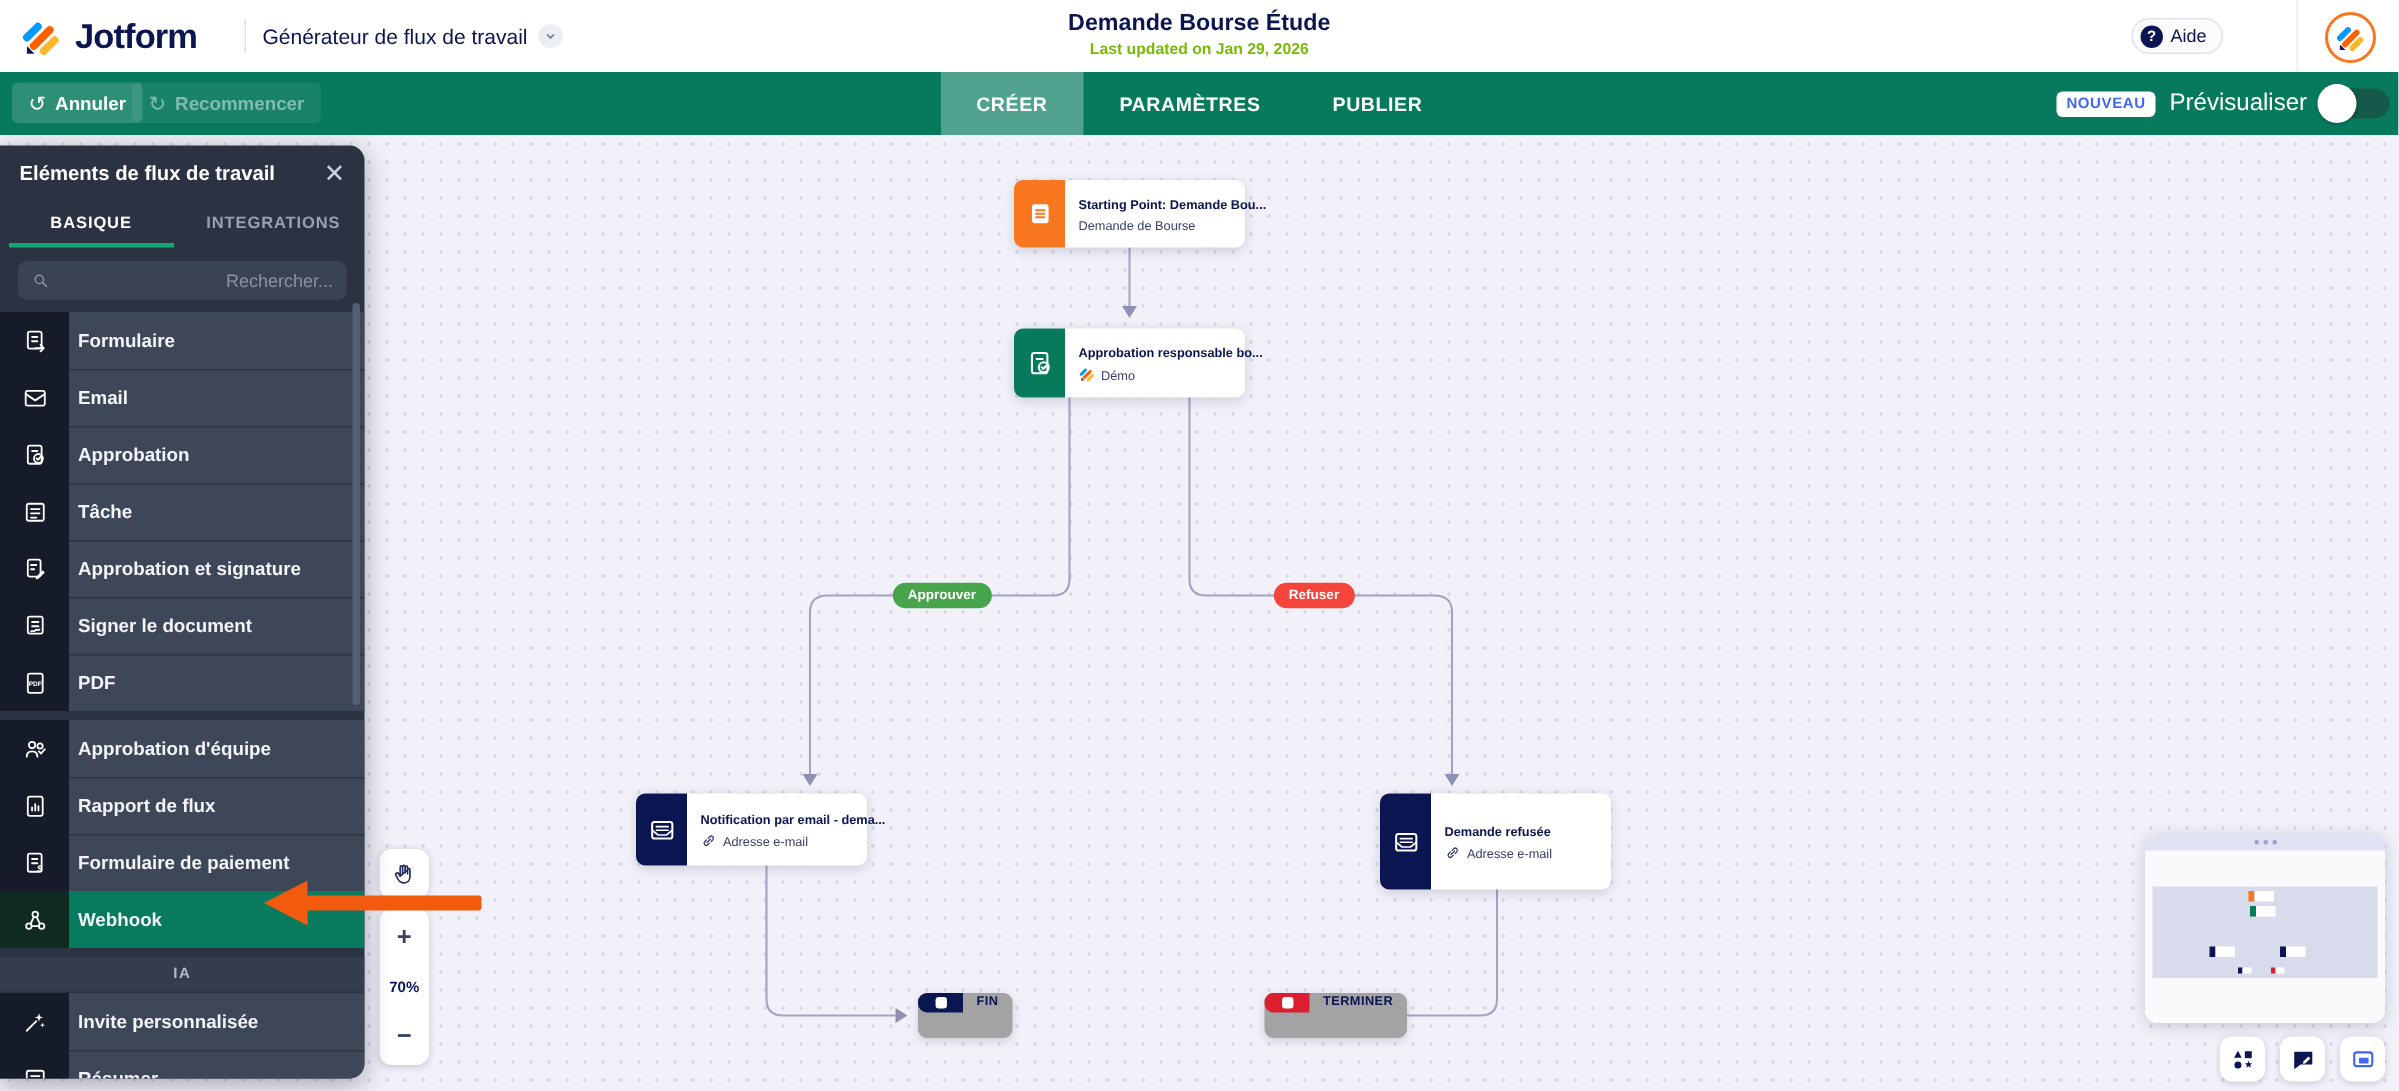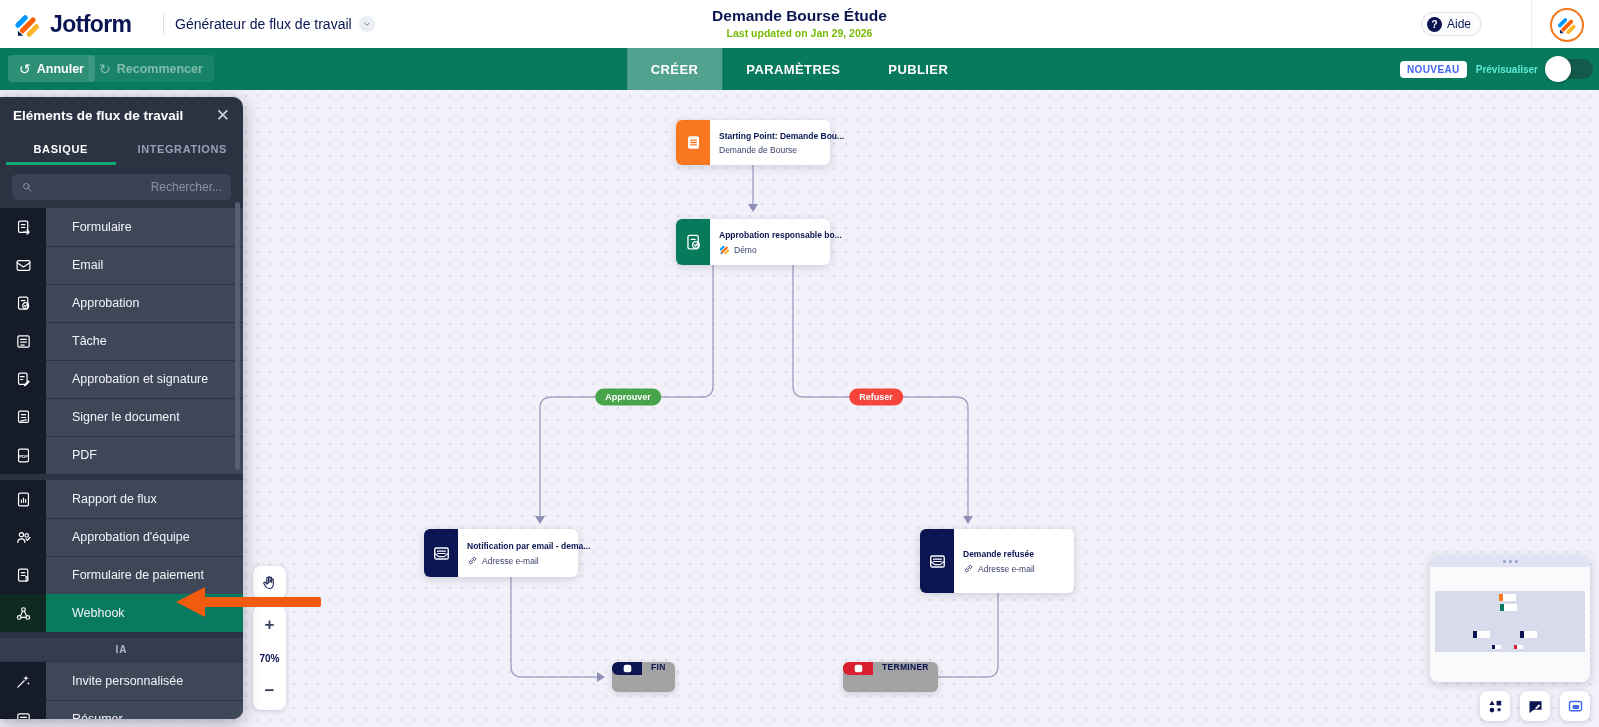--- a/index.html
+++ b/index.html
@@ -60,21 +60,21 @@
   .tb-undo { left:8px; background:rgba(255,255,255,.16); color:#fff; }
   .tb-redo { left:88px; background:rgba(255,255,255,.07); color:rgba(255,255,255,.45); cursor:default; }
   .tb-btn .arr { font-size:14px; font-weight:normal; }
   .tb-tabs { position:absolute; left:50%; top:0; transform:translateX(-50%); height:42px; display:flex; }
   .tb-tab { height:42px; display:flex; align-items:center; padding:0 24px; color:#fff; font-size:13px; font-weight:bold;
     letter-spacing:.4px; cursor:pointer; }
   .tb-tab.active { background:rgba(255,255,255,.3); }
   .tb-right { position:absolute; right:6px; top:0; height:42px; display:flex; align-items:center; gap:9px;justify-content:center; }
   .new-badge { background:#fff; color:#4266f6; font-size:10px; font-weight:bold; letter-spacing:.4px;
     padding:3px 7px; border-radius:4px; }
-  .preview-label { color:#5eead4; font-size:10px; font-weight:bold; }
+  .preview-label { color:#ffffff; font-size:16px; font-weight:normal; }
   .toggle { position:relative; width:46px; height:20px; border-radius:11px; background:#14594a; cursor:pointer; }
   .toggle .knob { position:absolute; left:-2px; top:-3px; width:26px; height:26px; border-radius:50%; background:#fff;
     box-shadow:0 1px 3px rgba(0,0,0,.25); }
 
   
   .sidebar { position:absolute; left:0; top:97px; width:243px; height:622px; background:#2b3343;
     border-radius:0 10px 10px 0; box-shadow:0 4px 18px rgba(20,25,50,.35); z-index:40; overflow:hidden; }
   .sb-header { height:30px; display:flex; align-items:center; justify-content:space-between; padding:0 13px; margin-top:3px; }
   .sb-title { color:#fff; font-size:13.5px; font-weight:bold; }
   .sb-close { color:#cdd1dd; font-size:17px; line-height:1; cursor:pointer; }
@@ -86,22 +86,22 @@
   .sb-search { margin:9px 12px 8px; height:26px; background:#3a4356; border-radius:6px; display:flex; align-items:center;
     gap:7px; padding:0 9px; }
   .sb-search svg { width:12px; height:12px; fill:none; stroke:#8a92a6; stroke-width:2; stroke-linecap:round; flex:none; }
   .sb-search input { background:transparent; border:none; outline:none; color:#dfe3ec; font-size:12px; width:100%;
     font-family:"Liberation Sans", sans-serif;text-align:right; }
   .sb-search input::placeholder { color:#8a92a6; }
   .sb-group { margin-bottom:6px; }
   .sb-item { display:flex; min-height:38px; cursor:pointer; }
   .sb-ico { width:46px; background:#161b29; display:flex; align-items:center; justify-content:center; color:#fff; flex:none; }
   .sb-ico svg { width:17px; height:17px; fill:none; stroke:currentColor; stroke-width:1.7; stroke-linecap:round; stroke-linejoin:round; }
-  .sb-label { flex:1; background:#3d4758; color:#f3f4f8; font-size:12.5px; font-weight:normal; display:flex;
-    align-items:center; padding:7px 26px; line-height:1.2; }
+  .sb-label { flex:1; background:#3d4758; color:#f3f4f8; font-size:12.5px; font-weight:bold; display:flex;
+    align-items:center; padding:7px 6px; line-height:1.2; }
   .sb-item:not(:first-child) .sb-label { box-shadow:inset 0 1px 0 #2b3343; }
   .sb-item.highlighted .sb-label { background:#087a5e; box-shadow:none; }
   .sb-item.highlighted .sb-ico { background:#0e2a23; }
   .sb-ia-header { height:23px; background:#343c4f; display:flex; align-items:center; justify-content:center;
     color:#b4bac8; font-size:10px; font-weight:bold; letter-spacing:1px; margin-bottom:1px; }
   .sb-scrollthumb { position:absolute; right:3px; top:105px; width:5px; height:268px; border-radius:3px; background:#555e73; cursor:pointer; }
 
   
   .hand-btn { position:absolute; left:253px; top:566px; width:33px; height:33px; background:#fff; border-radius:8px;
     box-shadow:0 1px 5px rgba(40,48,90,.22); display:flex; align-items:center; justify-content:center; z-index:30; cursor:pointer; }
@@ -410,36 +410,36 @@
               <text x="12" y="15" font-size="6.2" font-weight="bold" text-anchor="middle" fill="currentColor" stroke="none">PDF</text>
             </svg>
           </span>
           <span class="sb-label">PDF</span>
         </div>
       </div>
       <div class="sb-group">
         <div class="sb-item">
           <span class="sb-ico">
             <svg viewBox="0 0 24 24">
-              <rect x="5" y="3" width="14" height="18" rx="2"></rect>
-              <path d="M9 16v-3M12 16v-6M15 16v-4"></path>
-            </svg>
-          </span>
-          <span class="sb-label">Rapport de flux</span>
-        </div>
-        <div class="sb-item">
-          <span class="sb-ico">
-            <svg viewBox="0 0 24 24">
               <circle cx="9" cy="8" r="3"></circle>
               <path d="M4 19c0-3 2-5 5-5s5 2 5 5"></path>
               <circle cx="16.5" cy="9" r="2.5"></circle>
               <path d="M15.5 14l2 2 3.5-4"></path>
             </svg>
           </span>
           <span class="sb-label">Approbation d'équipe</span>
+        </div>
+        <div class="sb-item">
+          <span class="sb-ico">
+            <svg viewBox="0 0 24 24">
+              <rect x="5" y="3" width="14" height="18" rx="2"></rect>
+              <path d="M9 16v-3M12 16v-6M15 16v-4"></path>
+            </svg>
+          </span>
+          <span class="sb-label">Rapport de flux</span>
         </div>
         <div class="sb-item">
           <span class="sb-ico">
             <svg viewBox="0 0 24 24">
               <rect x="5" y="3" width="13" height="17" rx="2"></rect>
               <path d="M9 8h5M9 12h5"></path>
               <text x="16.5" y="20" font-size="9" font-weight="bold" text-anchor="middle" fill="currentColor" stroke="none">$</text>
             </svg>
           </span>
           <span class="sb-label">Formulaire de paiement</span>

